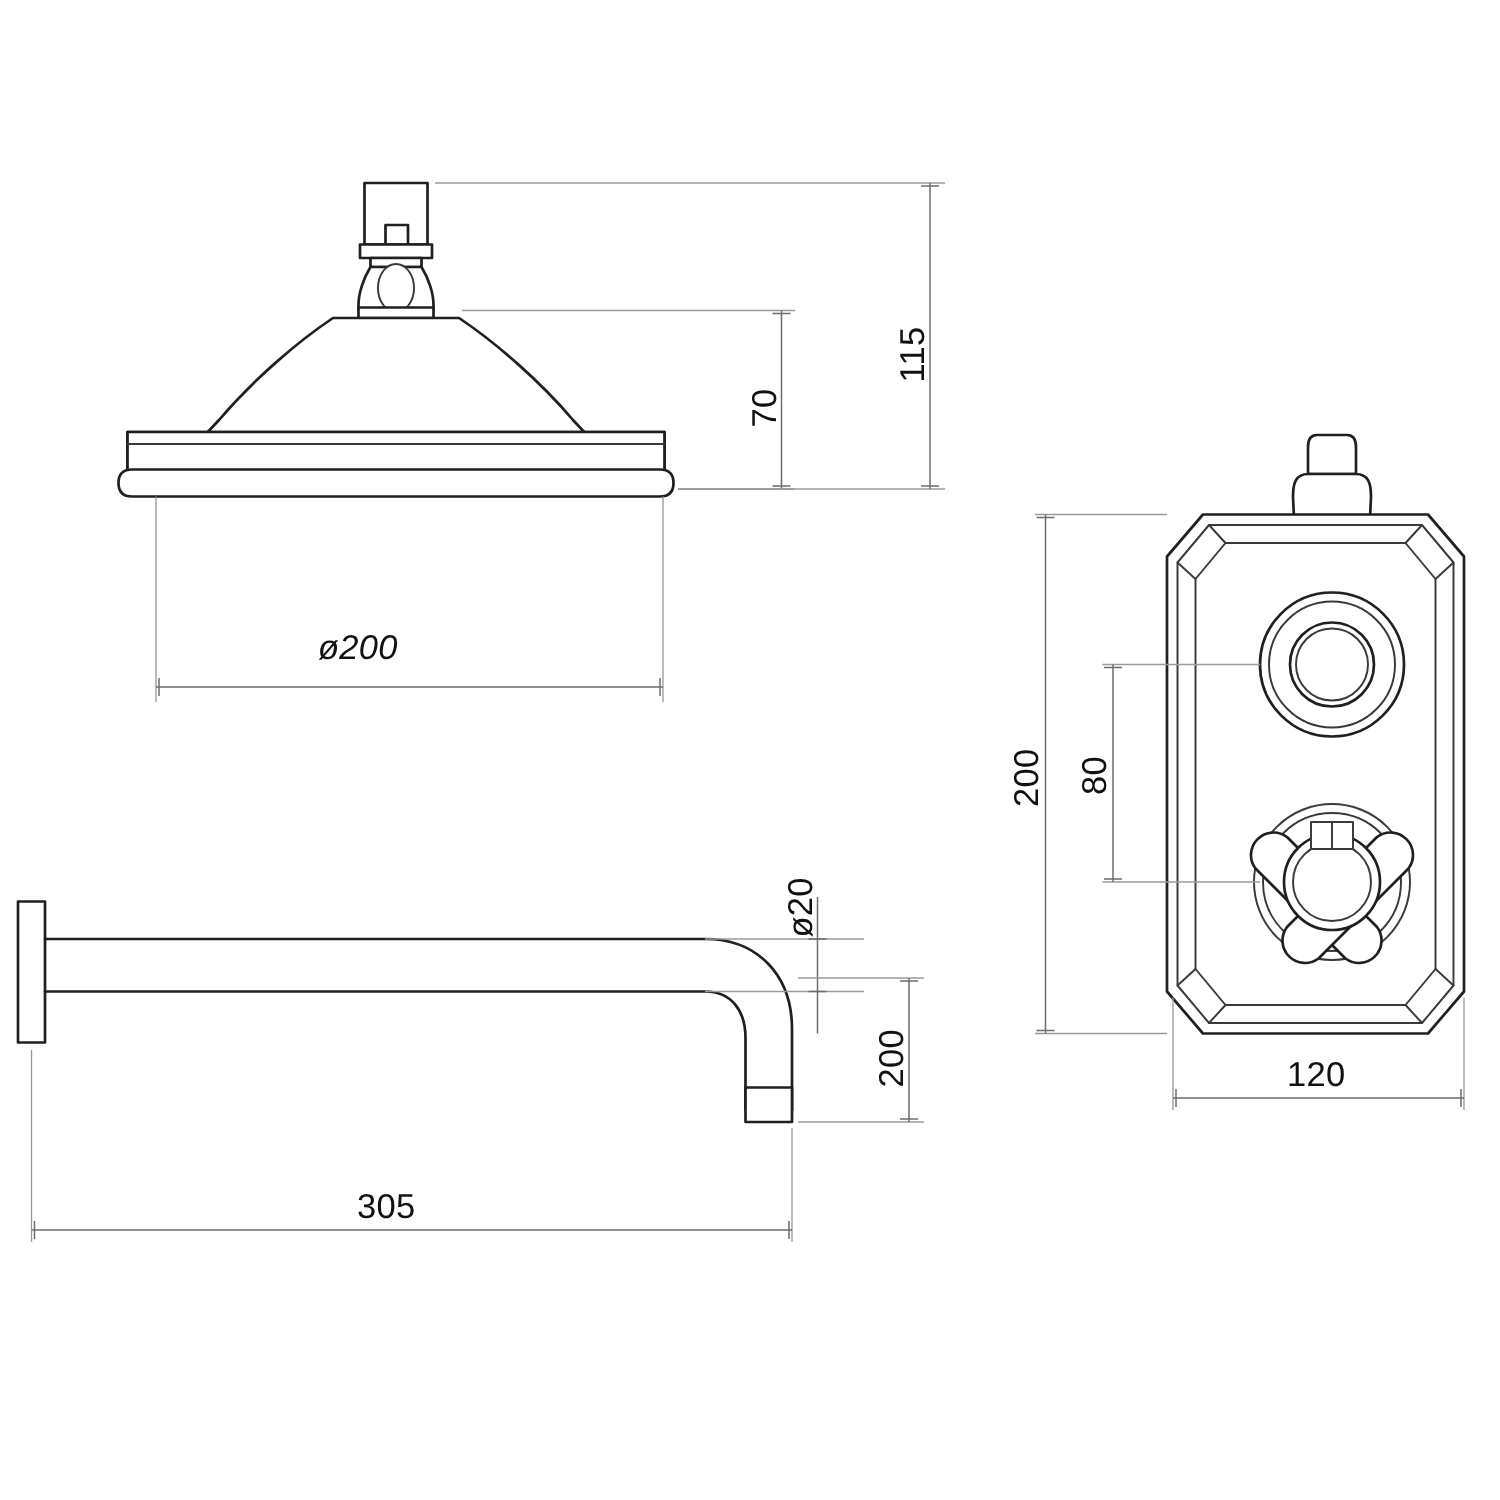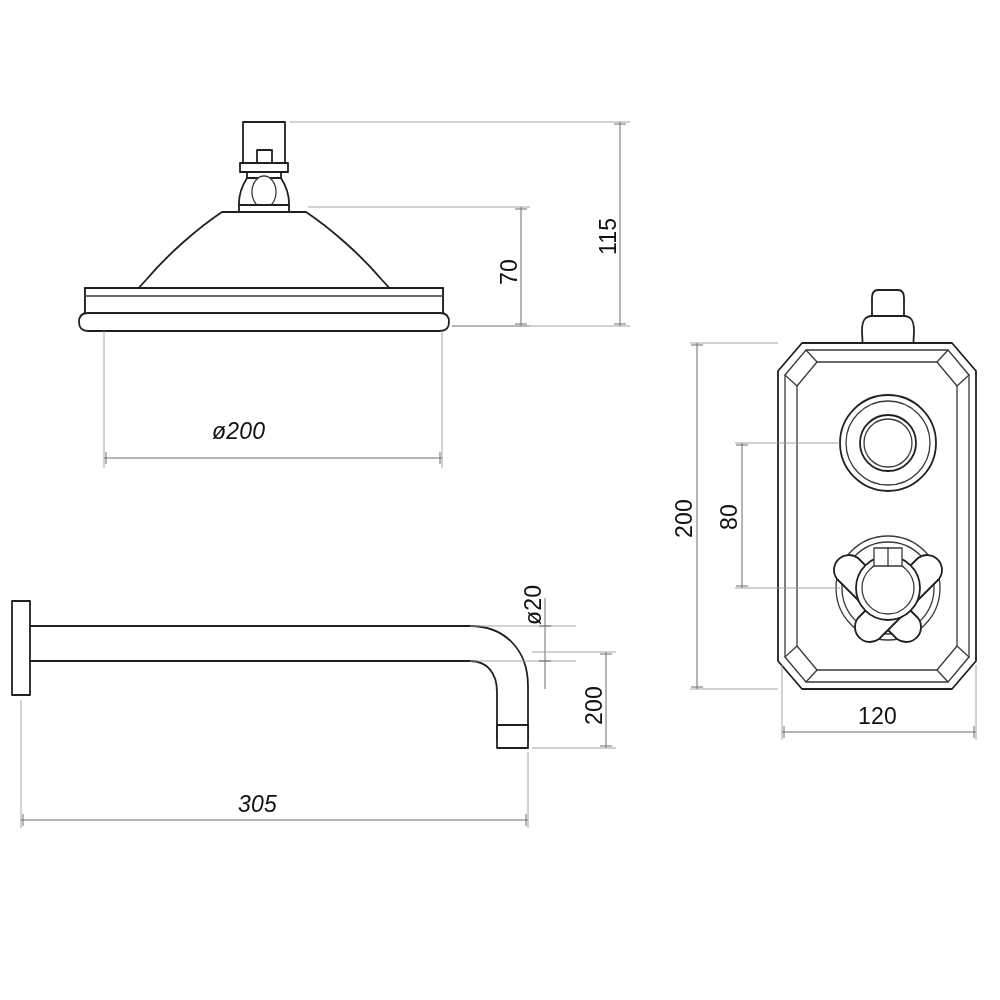--- a/index.html
+++ b/index.html
@@ -255,21 +255,21 @@
     </g>
 
   </svg>
 
   <div class="dim-label" style="left:212px; top:420px;font-style:italic;">ø200</div>
 
   <div class="dim-label rot90" style="left:498px; top:285px;">70</div>
 
   <div class="dim-label rot90" style="left:597px; top:255px;">115</div>
 
-  <div class="dim-label" style="left:238px; top:793px;font-style:italic;">305</div>
+  <div class="dim-label" style="left:238px; top:793px;">305</div>
 
   <div class="dim-label rot90" style="left:522px; top:625px;">ø20</div>
 
   <div class="dim-label rot90" style="left:583px; top:725px;">200</div>
 
   <div class="dim-label rot90" style="left:673px; top:538px;">200</div>
 
   <div class="dim-label rot90" style="left:718px; top:530px;">80</div>
 
   <div class="dim-label" style="left:858px; top:705px;text-align:right;">120</div>

